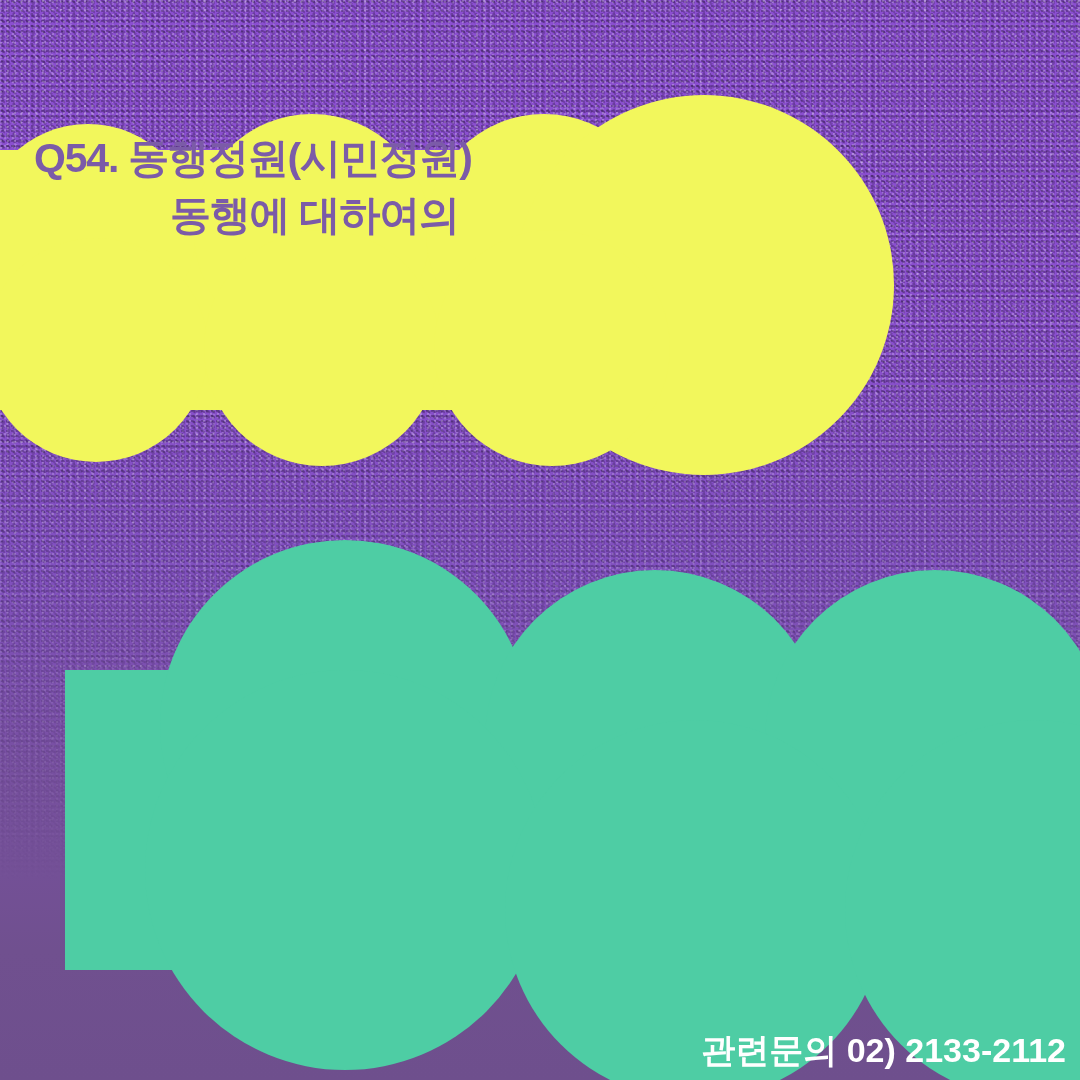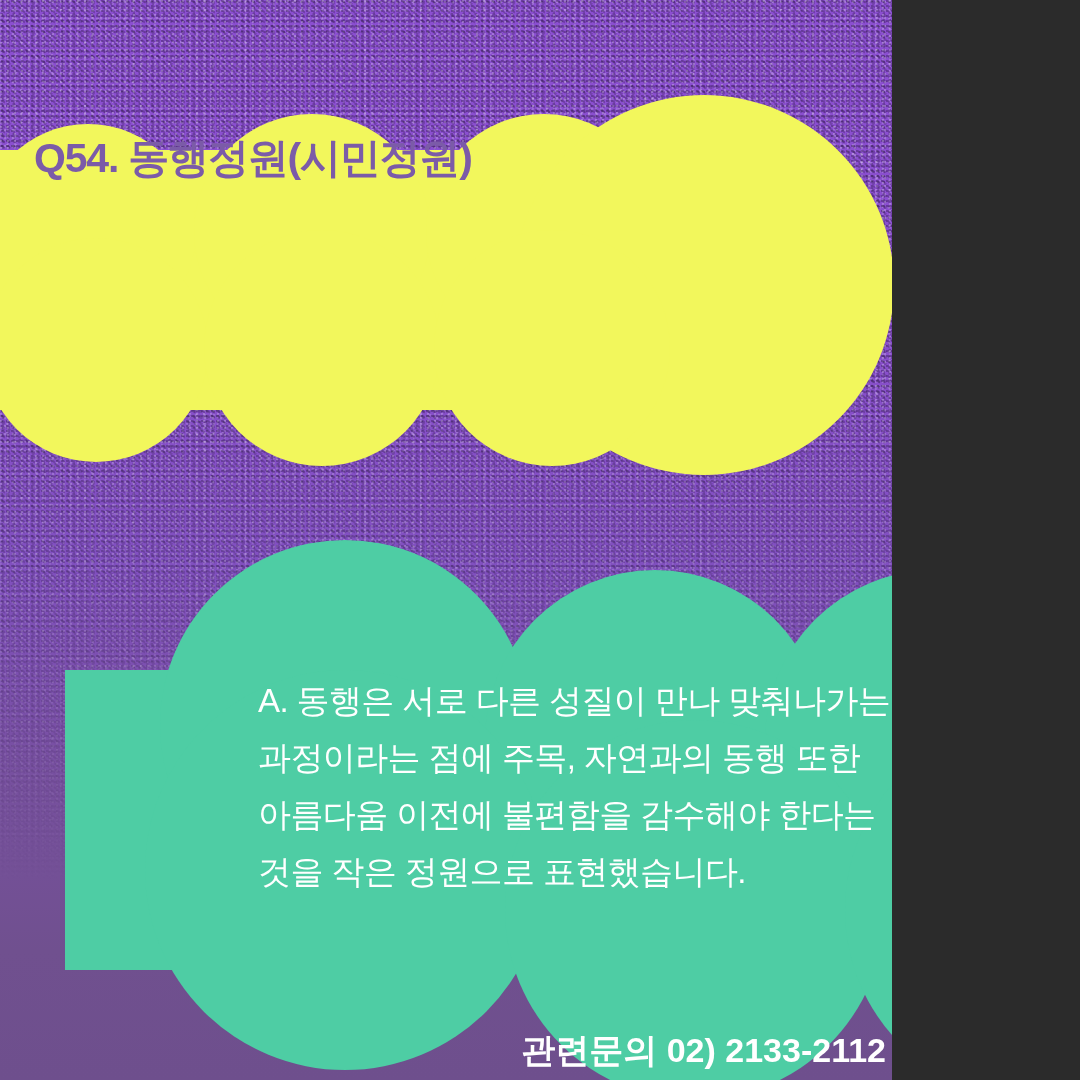--- a/index.html
+++ b/index.html
@@ -1,21 +1,21 @@
 <!DOCTYPE html>
 <html lang="ko"><head>
 <meta charset="utf-8">
 <title>Q54 Card</title>
 <style>
   html,body{margin:0;padding:0;background:#2b2b2b;}
   *{box-sizing:border-box;}
 
   .card{
     position:relative;
-    width:892px;height:1080px;
+    width:1080px;height:1080px;
     overflow:hidden;
     font-family:"Liberation Sans","DejaVu Sans",sans-serif;
     background:#8B4FD1;
     text-decoration:underline;
   }
 
   
   .bg-base{
     position:absolute;inset:0;
     background:linear-gradient(180deg,
@@ -74,21 +74,21 @@
     color:#ffffff;
     font-size:33px;
     line-height:1.73;
     letter-spacing:-0.6px;
     white-space:nowrap;
   }
   .a-line{display:block;}
 
   
   .footer{
-    position:absolute;right:6px;bottom:6px;
+    position:absolute;right:14px;bottom:6px;
     color:#ffffff;
     font-size:34px;
     font-weight:600;
     letter-spacing:0px;
     white-space:nowrap;
   }
 </style>
 </head>
 <body>
 
@@ -128,24 +128,19 @@
 
         <circle cx="290" cy="330" r="200"></circle>
         <circle cx="640" cy="370" r="190"></circle>
         <circle cx="980" cy="370" r="190"></circle>
       </g>
     </svg>
   </div>
 
   <div class="q-block">
     <span class="q-line i1">Q54. 동행정원(시민정원)</span>
+    <span class="q-line i3">동행에 대하여의</span>
   </div>
 
-  <div class="a-block">
-    <span class="a-line">A. 동행은 서로 다른 성질이 만나 맞춰나가는</span>
-    <span class="a-line">과정이라는 점에 주목, 자연과의 동행 또한</span>
-    <span class="a-line">아름다움 이전에 불편함을 감수해야 한다는</span>
-    <span class="a-line">것을 작은 정원으로 표현했습니다.</span>
-  </div>
 
   <div class="footer">관련문의 02) 2133-2112</div>
 
 </div>
 
 </body></html>

